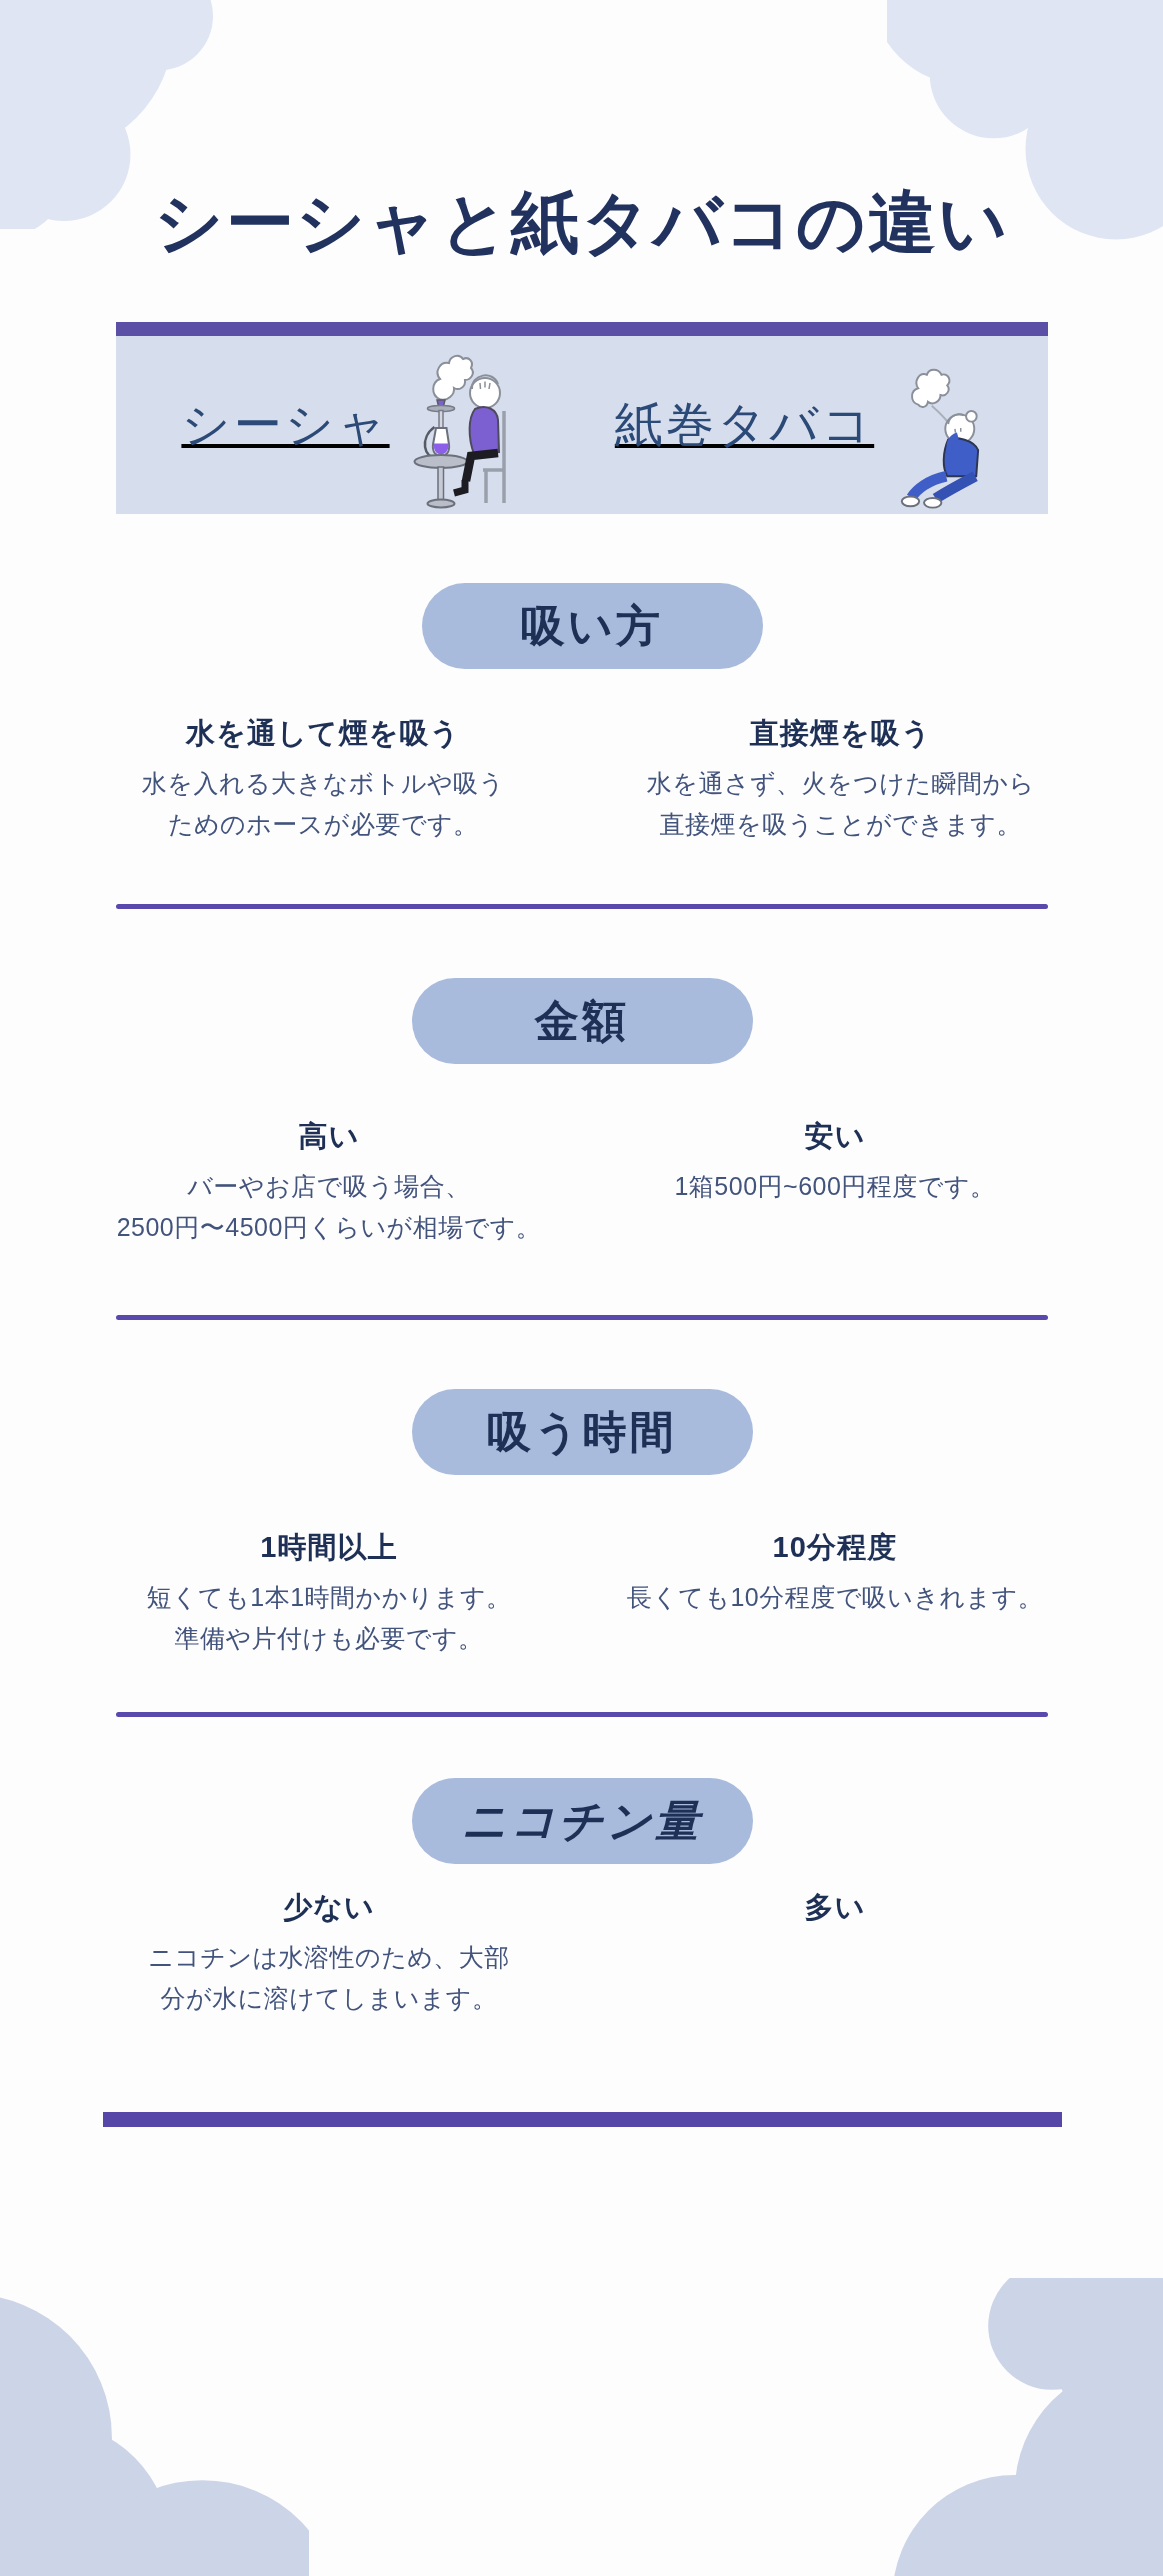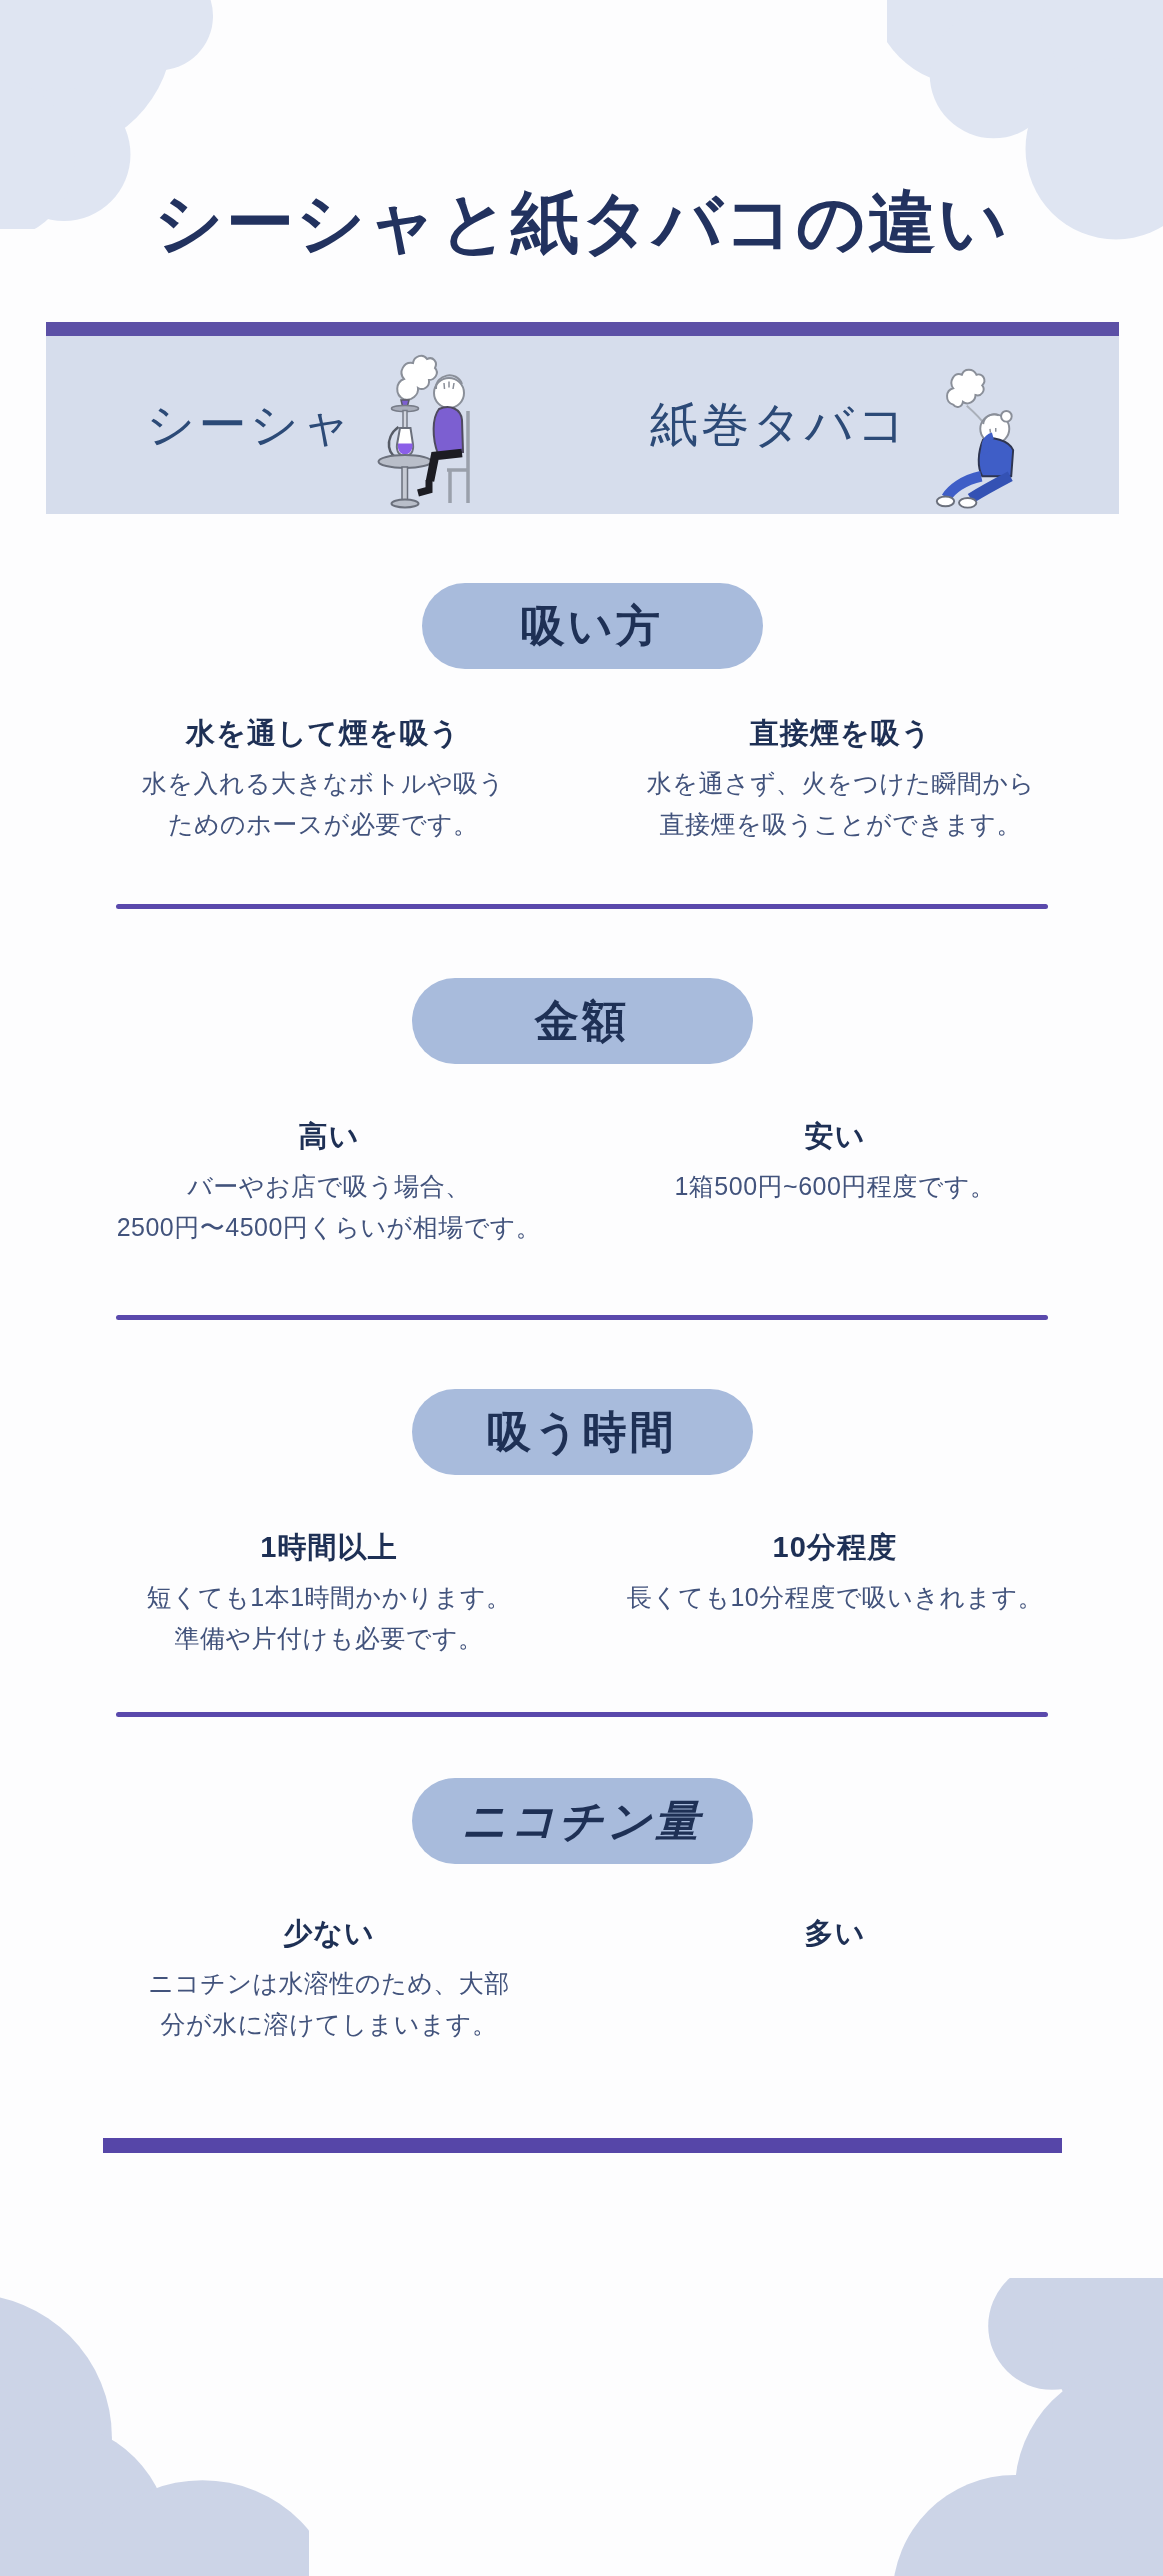--- a/index.html
+++ b/index.html
@@ -15,25 +15,26 @@
 
   .title{
     margin:0;padding-top:180px;
     text-align:center;
     font-size:68px;font-weight:700;line-height:1.25;
     letter-spacing:2.1px;
     color:var(--title-navy,#22325f);
   }
 
   .banner{
-    width:1073px;height:178px;
+    width:932px;height:178px;
     margin:57px auto 0;
     background:var(--banner-bg,#d6ddec);
     border-top:14px solid var(--accent-purple,#5c50a6);
     display:flex;
+    text-decoration:underline;
   }
   .banner-half{
     flex:1 1 50%;
     display:flex;align-items:center;justify-content:center;
     gap:18px;
   }
   .banner-label{
     font-size:48px;font-weight:400;
     color:#2c4a77;letter-spacing:3.2px;white-space:nowrap;
   }
@@ -54,21 +55,21 @@
   .mt-badge-4{margin-top:61px;font-style:italic;}
 
   .compare{
     display:grid;grid-template-columns:1fr 1fr;
     width:991px;margin:0 auto;
     column-gap:21px;
   }
   .mt-cmp-1{margin-top:45px;gap:44px;}
   .mt-cmp-2{margin-top:53px;}
   .mt-cmp-3{margin-top:53px;}
-  .mt-cmp-4{margin-top:50px;}
+  .mt-cmp-4{margin-top:24px;}
   .col{text-align:center;padding:0 16px;}
   .col-heading{
     margin:0;font-size:29px;font-weight:700;line-height:1.35;
     color:var(--heading-navy,#1e3055);letter-spacing:1.1px;
   }
   .col-body{
     margin:9.6px 0 0;font-size:25px;line-height:1.64;
     color:var(--body-navy,#42537c);
     white-space:pre-line;letter-spacing:0.5px;
   }

